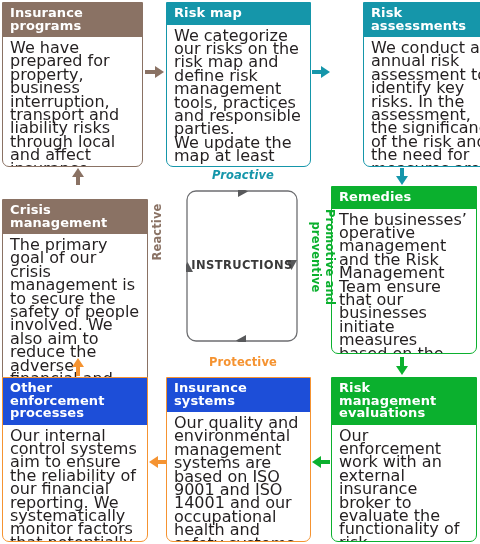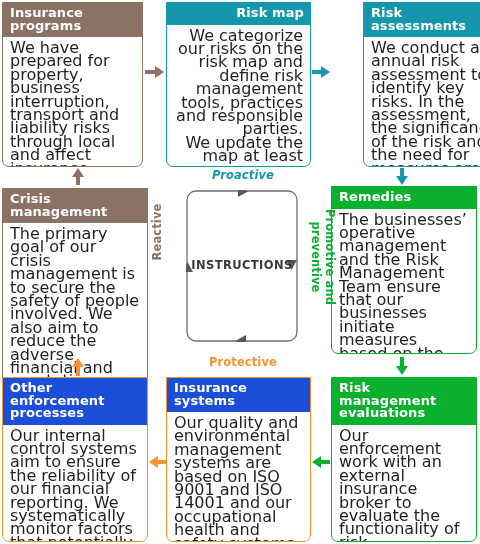--- a/index.html
+++ b/index.html
@@ -106,32 +106,32 @@
 </head>
 <body>
 
 <div id="stage">
 
   <div class="card t-brown" style="left:2px;top:2px;width:141px;height:165px;">
     <div class="hd">Insurance programs</div>
     <div class="bd">We have prepared for property, business interruption, transport and liability risks through local and affect insurance schemes.</div>
   </div>
 
-  <div class="card t-teal" style="left:166px;top:2px;width:145px;height:165px;text-align:right;">
+  <div class="card t-teal" style="left:166px;top:2px;width:145px;height:165px;">
     <div class="hd">Risk map</div>
     <div class="bd">We categorize our risks on the risk map and define risk management tools, practices and responsible parties.
 We update the map at least once a year.</div>
   </div>
 
   <div class="card t-teal" style="left:331px;top:2px;width:146px;height:165px;margin-left:32px;">
     <div class="hd">Risk assessments</div>
     <div class="bd">We conduct an annual risk assessment to identify key risks. In the assessment, the significance of the risk and the need for measures are evaluated.</div>
   </div>
 
-  <div class="card t-brown" style="left:2px;top:188px;width:146px;height:204px;">
+  <div class="card t-brown" style="left:2px;top:199px;width:146px;height:204px;">
     <div class="hd">Crisis management</div>
     <div class="bd">The primary goal of our crisis management is to secure the safety of people involved. We also aim to reduce the adverse financial and reputation impacts, rectify damages and restore operations to normal.</div>
   </div>
 
   <div class="card t-green" style="left:331px;top:186px;width:146px;height:168px;">
     <div class="hd">Remedies</div>
     <div class="bd">The businesses’ operative management and the Risk Management Team ensure that our businesses initiate measures based on the results of the risk assessment.</div>
   </div>
 
   <div class="card t-orange" style="left:2px;top:377px;width:146px;height:165px;">

